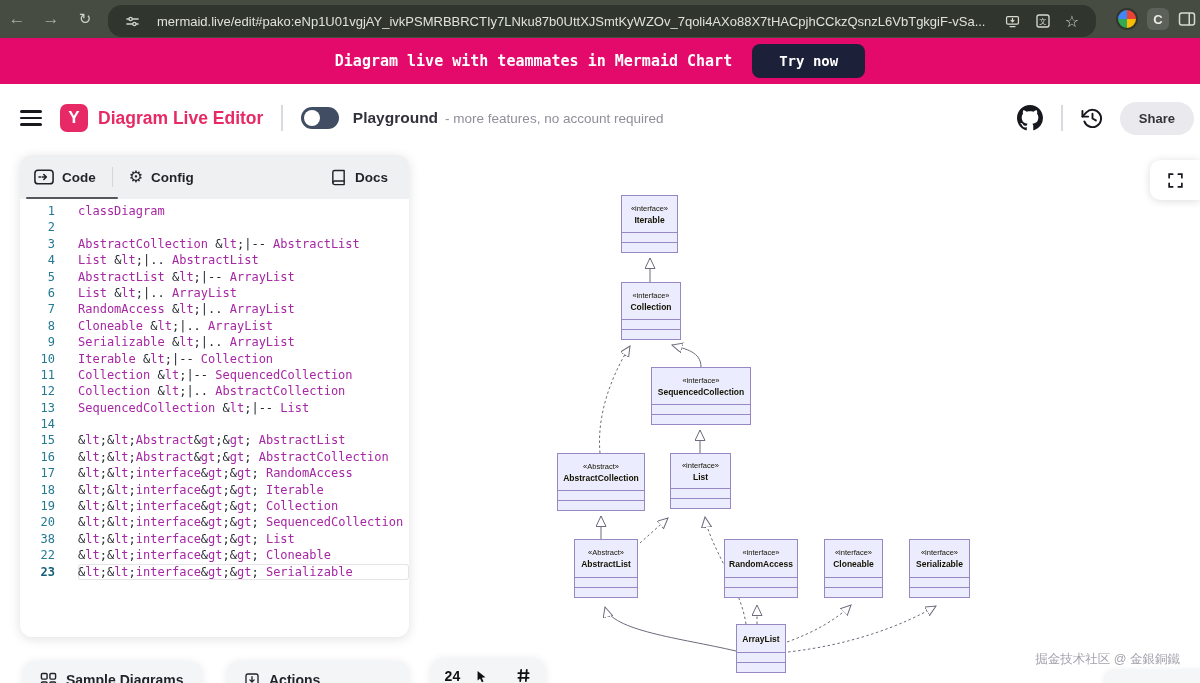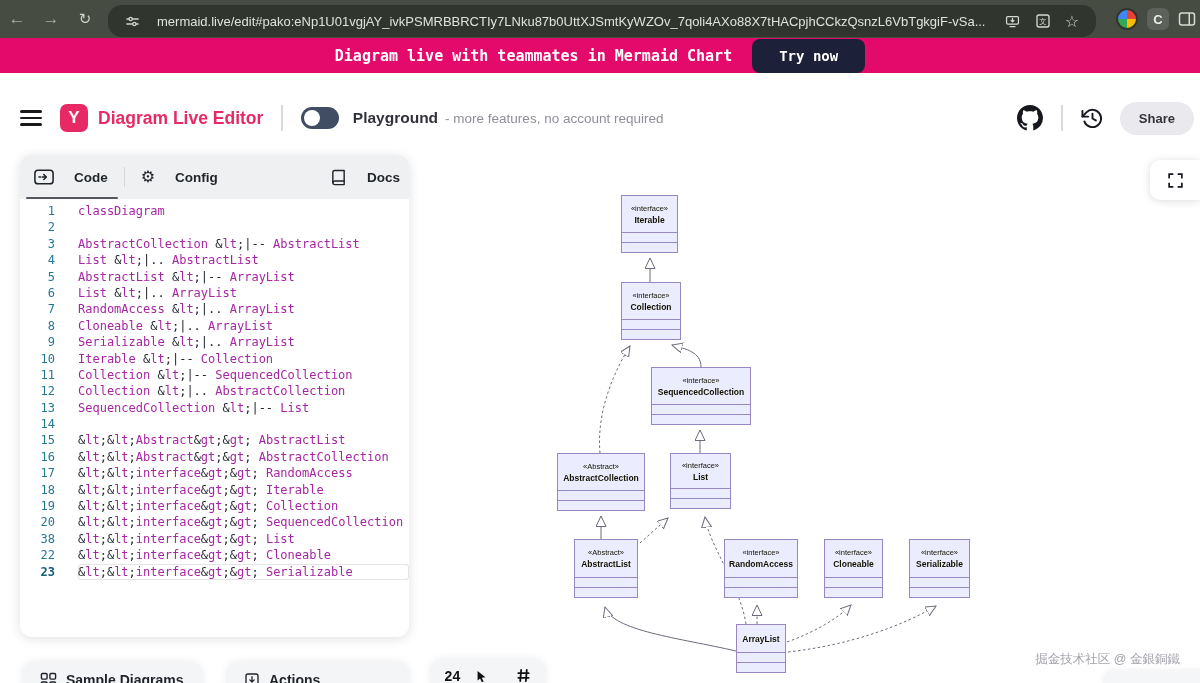--- a/index.html
+++ b/index.html
@@ -17,21 +17,21 @@
   .url-text { color:#dfe2db; font-size:13px; white-space:nowrap; overflow:hidden; flex:1; margin:0 10px; }
   .pill-ic { color:#d6dad0; font-size:14px; margin:0 7px; display:flex; align-items:center; }
   .chrome-right { position:absolute; right:4px; top:0; height:38px; display:flex; align-items:center; gap:9px; }
   .avatar { width:22px; height:22px; border-radius:50%;
             background:conic-gradient(#ea4335 0 25%, #fbbc05 25% 50%, #34a853 50% 75%, #4285f4 75% 100%);
             border:2px solid #30362d; }
   .ext-badge { width:22px; height:22px; border-radius:6px; background:#5c625a; color:#e9ebe5;
                font-size:13px; font-weight:bold; display:flex; align-items:center; justify-content:center; }
 
   
-  .banner { position:absolute; left:0; top:38px; width:1200px; height:35px; background:var(--banner,#e40a6b);
+  .banner { position:absolute; left:0; top:38px; width:1200px; height:46px; background:var(--banner,#e40a6b);
             display:flex; align-items:center; justify-content:center; gap:20px; }
   .banner-text { color:#fff; font-family:"DejaVu Sans Mono", monospace; font-weight:bold; font-size:15px; }
   .try-btn { background:var(--cta,#1c2038); color:#fff; font-family:"DejaVu Sans Mono", monospace;
              font-weight:bold; font-size:14px; padding:9px 27px; border-radius:8px; border:none; cursor:pointer; }
 
   
   .hdr { position:absolute; left:0; top:84px; width:1200px; height:68px; background:#fff;
          display:flex; align-items:center; }
   .burger { margin-left:20px; width:22px; display:flex; flex-direction:column; gap:4px; cursor:pointer; }
   .burger span { display:block; height:2.6px; background:#17191d; border-radius:2px; }
@@ -45,21 +45,21 @@
   .pg-sub { margin-left:7px; font-size:13.5px; color:#8f8f9a; }
   .hdr-right { position:absolute; right:0; top:0; height:68px; display:flex; align-items:center; }
   .icon-btn { display:flex; align-items:center; justify-content:center; cursor:pointer; }
   .share-btn { background:#e9e9ee; color:#33333a; font-size:13px; font-weight:bold; border:none;
                padding:9px 19px; border-radius:18px; margin-left:16px; margin-right:6px; cursor:pointer; }
 
   
   .editor-panel { position:absolute; left:20px; top:155px; width:389px; height:482px; background:#fff;
                   border-radius:12px; box-shadow:0 2px 12px rgba(0,0,0,.12); overflow:hidden; }
   .tabbar { position:relative; height:44px; background:#eff0f2; display:flex; align-items:center; padding:0 14px; }
-  .tab { display:flex; align-items:center; gap:20px; font-size:13.5px; font-weight:bold; color:#1f2328; cursor:pointer; }
+  .tab { display:flex; align-items:center; gap:8px; font-size:13.5px; font-weight:bold; color:#1f2328; cursor:pointer; }
   .tab-underline { position:absolute; left:6px; bottom:0; width:92px; height:2.5px; background:#54575d; border-radius:2px; }
   .tab-div { width:1px; height:20px; background:#d4d6d9; margin:0 16px; }
   .tab-docs { position:absolute; left:310px; }
   .gear-glyph { font-family:"DejaVu Sans", sans-serif; font-size:16px; line-height:1; color:#1f2328; }
   .code-area { padding-top:4px; font-family:"DejaVu Sans Mono", monospace; font-size:12px; }
   .code-row { display:flex; height:16.4px; line-height:16.4px; align-items:center; }
   .ln { width:35px; text-align:right; color:var(--lnum,#237893); flex:none; }
   .code-row.active .ln { color:#155e77; font-weight:bold; }
   .code { margin-left:23px; flex:1; color:#24292f; white-space:pre; padding-right:6px; }
   .code-row.active .code { box-shadow:inset 0 0 0 1px #e5e5e8; border-radius:3px; }

